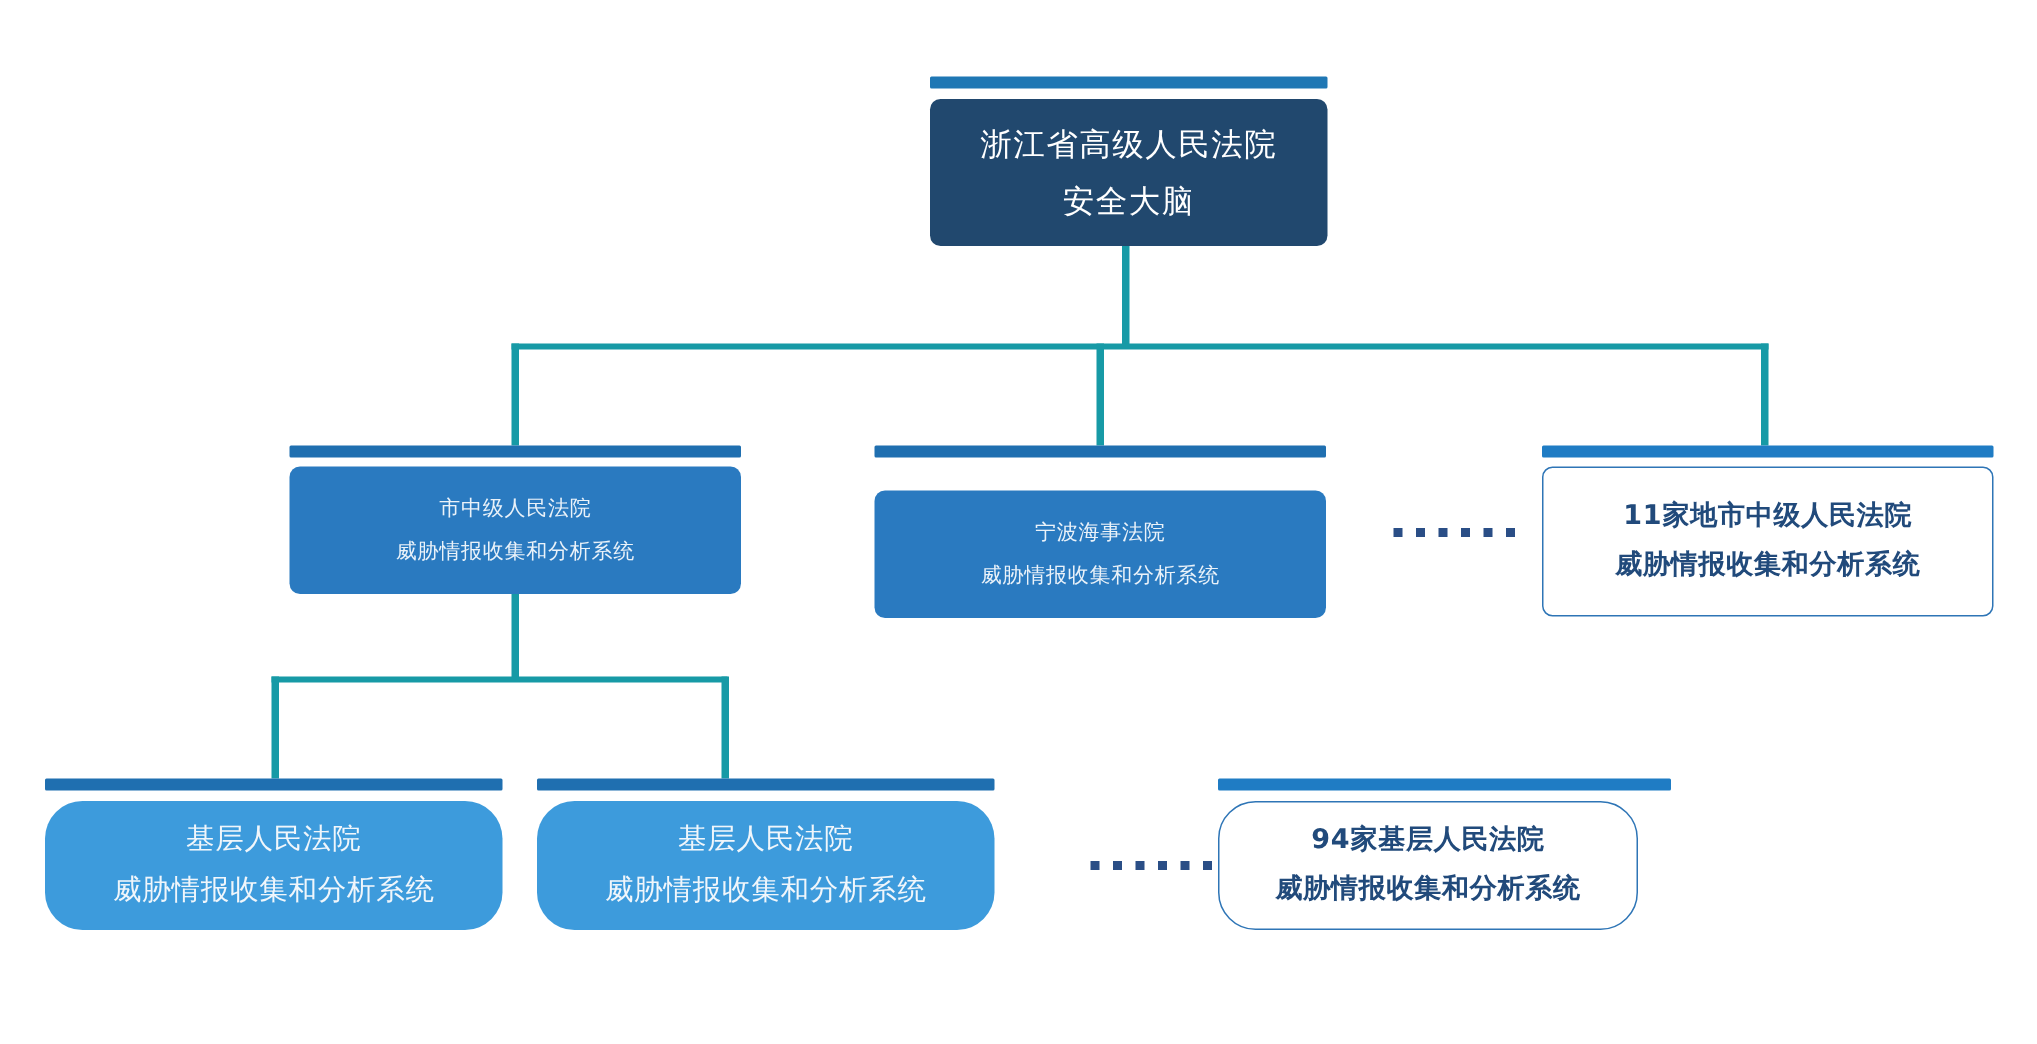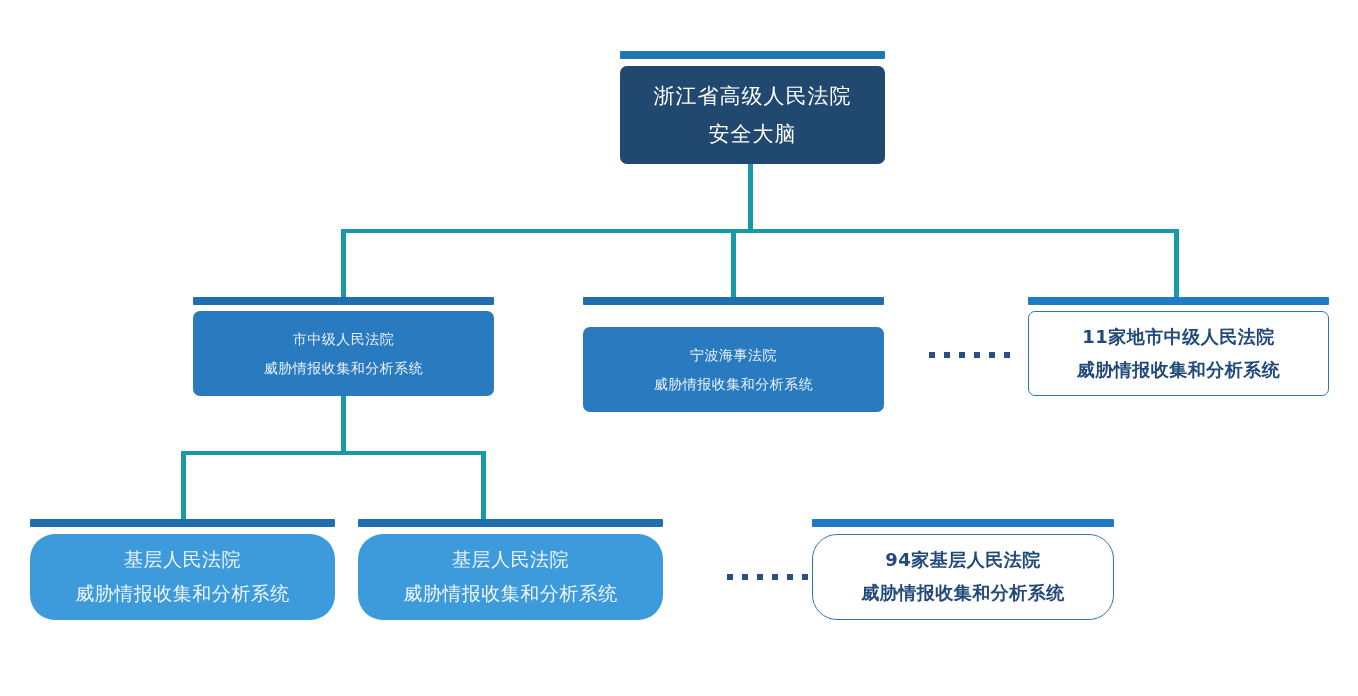--- a/index.html
+++ b/index.html
@@ -155,21 +155,21 @@
     <i></i>
     <i></i>
     <i></i>
     <i></i>
     <i></i>
     <i></i>
   </div>
 
   <div class="node lvl1 outlined" style="left:1028px; top:297px; width:301px; height:99px;">
     <div class="node-bar" style="width:301px;"></div>
-    <div class="node-body" style="top:14px; width:301px; height:85px;">
+    <div class="node-body" style="top:14px; width:301px; height:100px;">
       <span class="node-line l1">11家地市中级人民法院</span>
       <span class="node-line l2">威胁情报收集和分析系统</span>
     </div>
   </div>
 
   <div class="node lvl2" style="left:30px; top:519px; width:305px; height:101px;">
     <div class="node-bar" style="width:305px;"></div>
     <div class="node-body" style="top:15px; width:305px; height:86px;">
       <span class="node-line l1">基层人民法院</span>
       <span class="node-line l2">威胁情报收集和分析系统</span>
@@ -188,19 +188,19 @@
     <i></i>
     <i></i>
     <i></i>
     <i></i>
     <i></i>
     <i></i>
   </div>
 
   <div class="node lvl2 outlined" style="left:812px; top:519px; width:302px; height:101px;">
     <div class="node-bar" style="width:302px;"></div>
-    <div class="node-body" style="top:15px; width:302px; height:86px;">
+    <div class="node-body" style="top:15px; width:280px; height:86px;">
       <span class="node-line l1">94家基层人民法院</span>
       <span class="node-line l2">威胁情报收集和分析系统</span>
     </div>
   </div>
 
 </div>
 
 </body></html>

